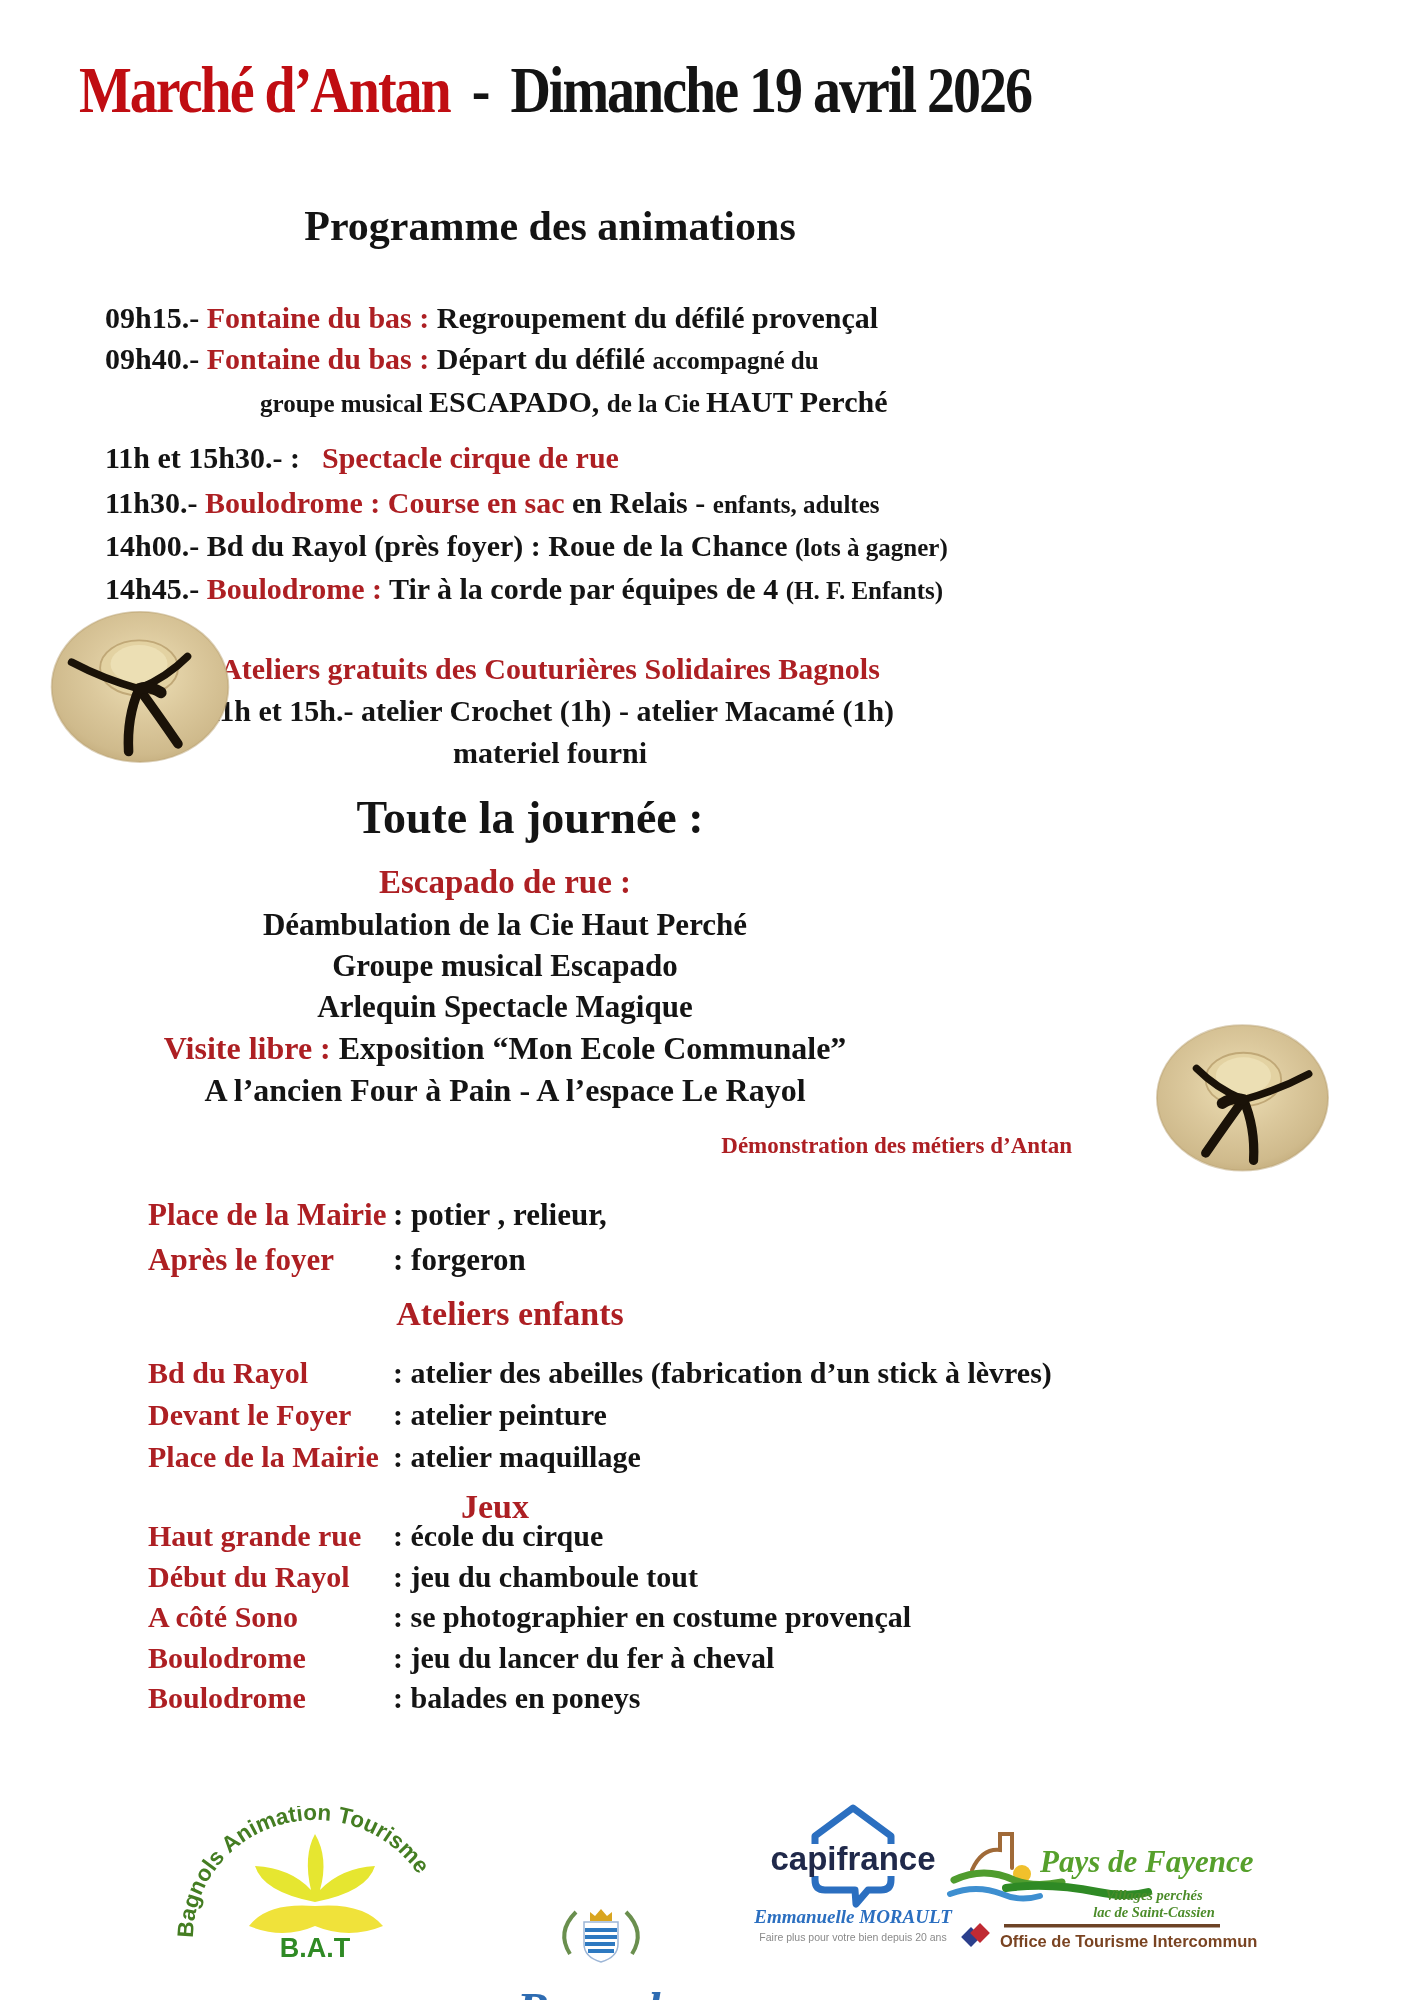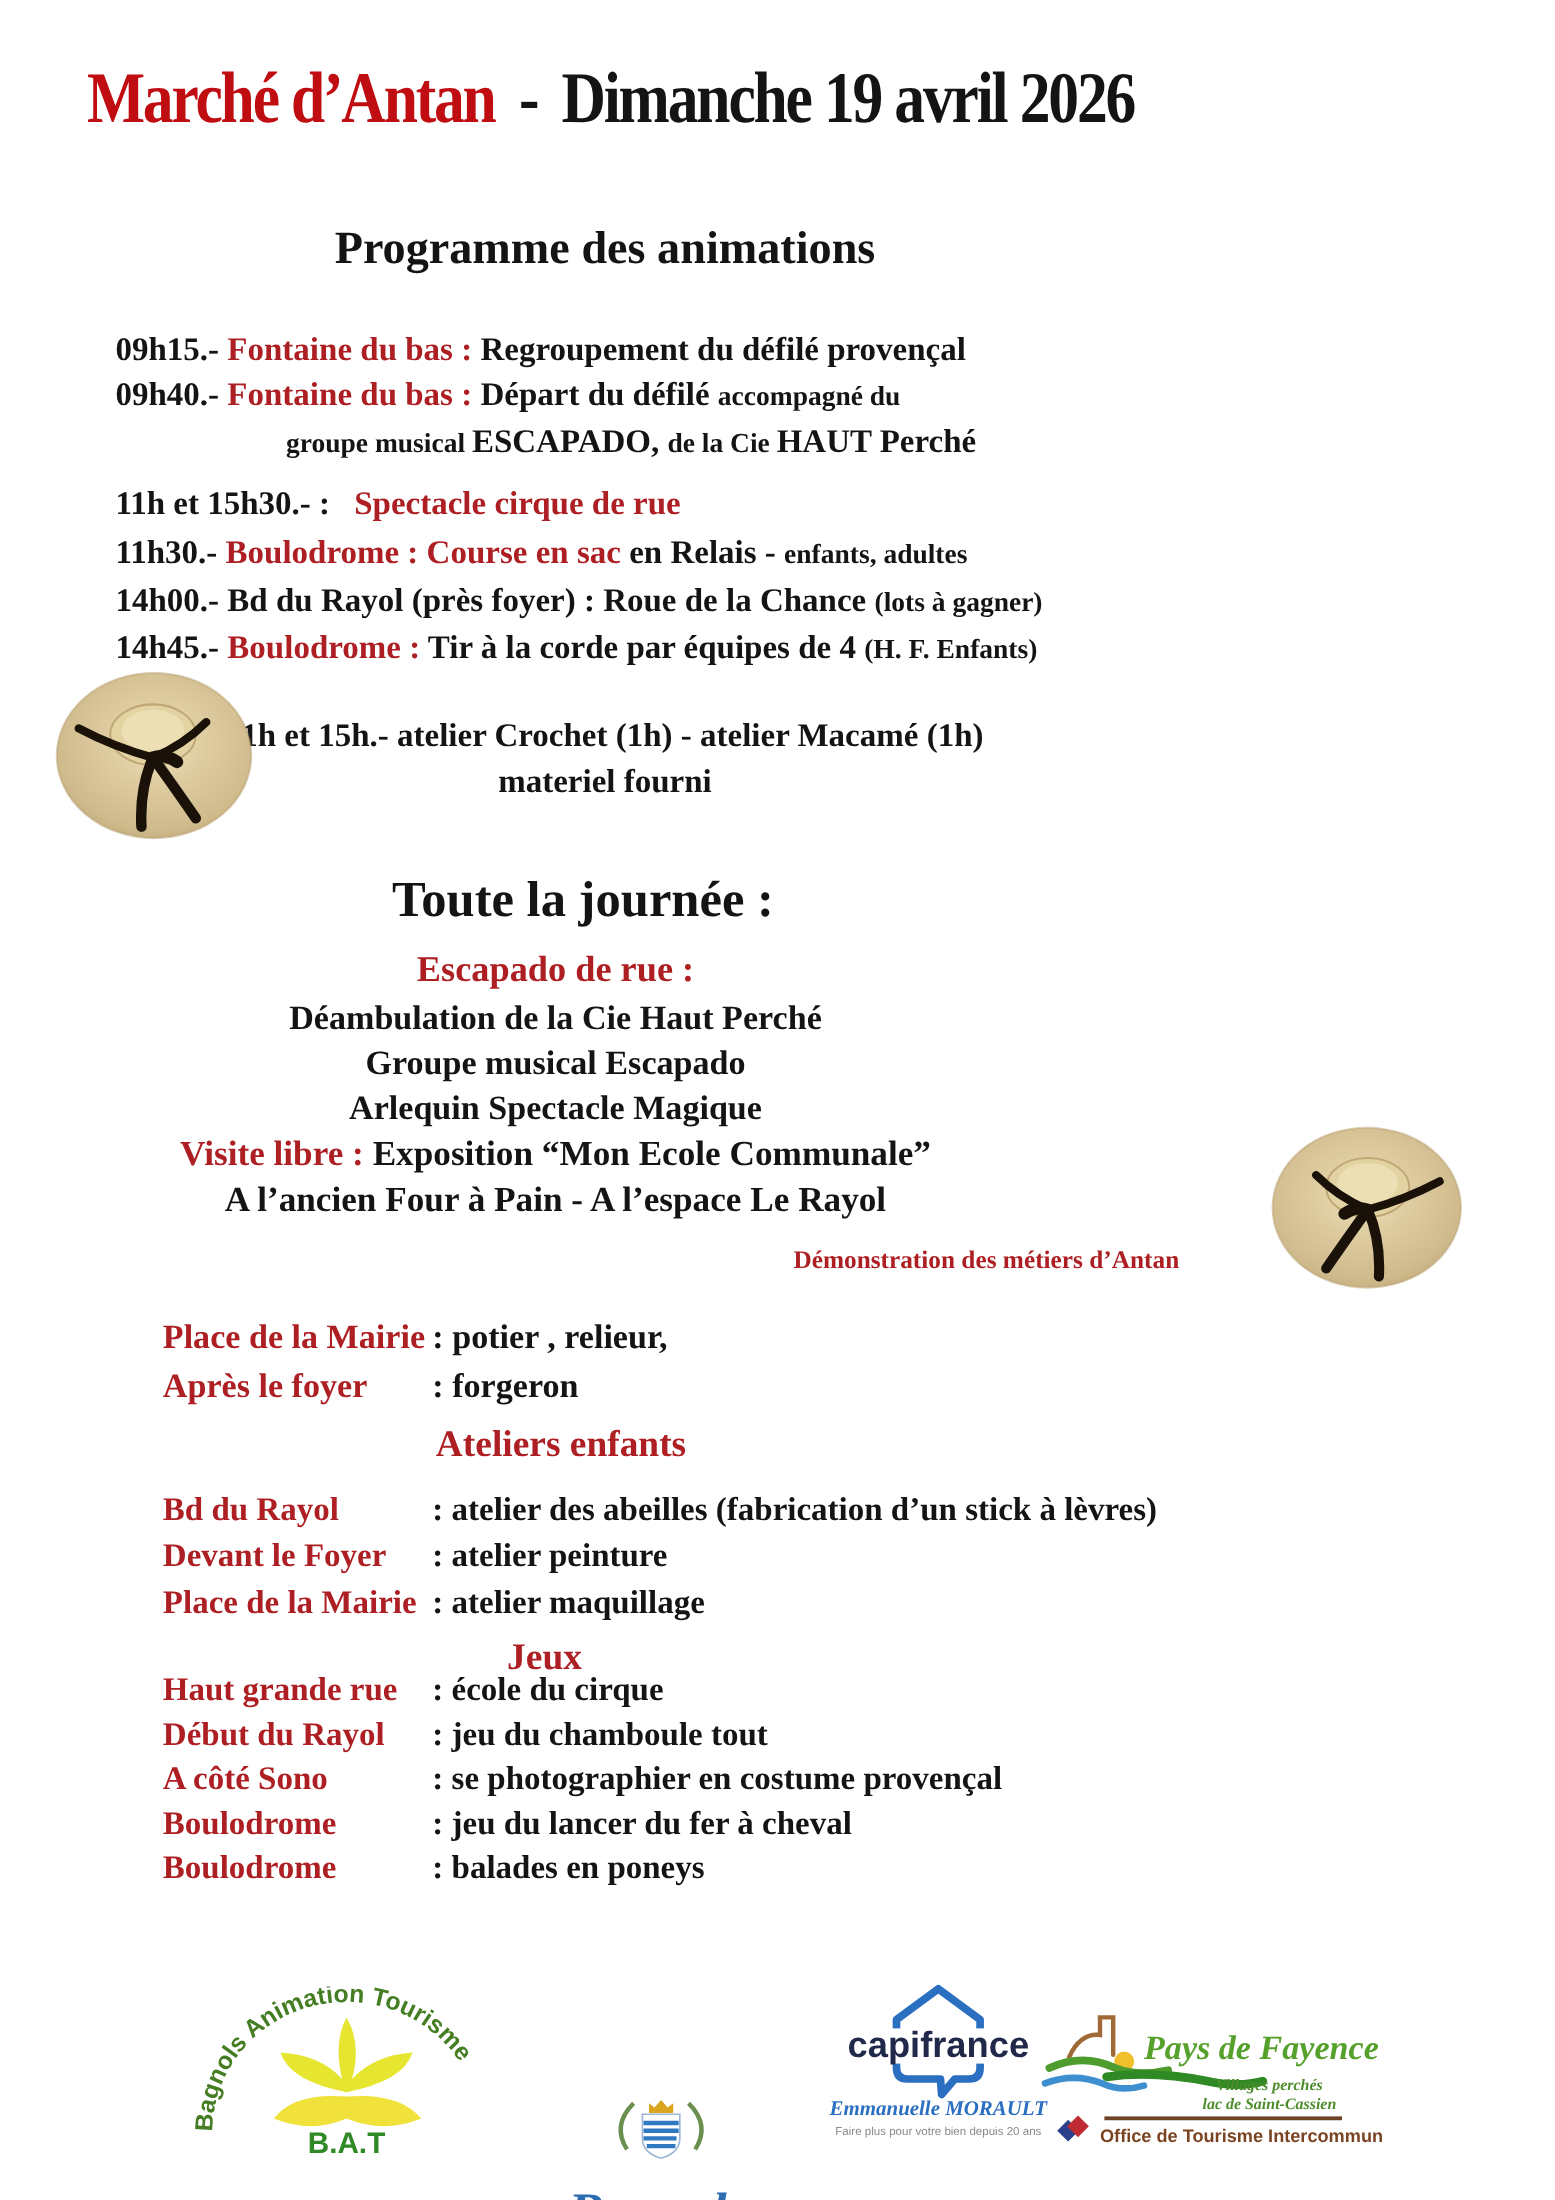--- a/index.html
+++ b/index.html
@@ -75,20 +75,21 @@
     <div class="sched-line"><span class="blk">09h15.- </span><span class="red">Fontaine du bas : </span><span class="blk">Regroupement du défilé provençal</span></div>
     <div class="sched-line"><span class="blk">09h40.- </span><span class="red">Fontaine du bas : </span><span class="blk">Départ du défilé </span><span class="blk small">accompagné du</span></div>
     <div class="sched-line sched-indent"><span class="blk small">groupe musical </span><span class="blk">ESCAPADO, </span><span class="blk small">de la Cie </span><span class="blk">HAUT Perché</span></div>
     <div class="sched-line mt13"><span class="blk">11h et 15h30.- :</span><span class="red gapL">Spectacle cirque de rue</span></div>
     <div class="sched-line mt14"><span class="blk">11h30.- </span><span class="red">Boulodrome : Course en sac </span><span class="blk">en Relais - </span><span class="blk small">enfants, adultes</span></div>
     <div class="sched-line"><span class="blk">14h00.- </span><span class="blk">Bd du Rayol (près foyer) : Roue de la Chance </span><span class="blk small">(lots à gagner)</span></div>
     <div class="sched-line"><span class="blk">14h45.- </span><span class="red">Boulodrome : </span><span class="blk">Tir à la corde par équipes de 4 </span><span class="blk small">(H. F. Enfants)</span></div>
   </div>
 
   <div class="abs ateliers">
+    <div class="red">Ateliers gratuits des Couturières Solidaires Bagnols</div>
     <div class="blk">11h et 15h.- atelier Crochet (1h) - atelier Macamé (1h)</div>
     <div class="blk">materiel fourni</div>
   </div>
 
   <div class="abs allday">Toute la journée :</div>
 
   <div class="abs street">
     <div class="red street-h">Escapado de rue :</div>
     <div class="street-items">
       <div class="blk">Déambulation de la Cie Haut Perché</div>

